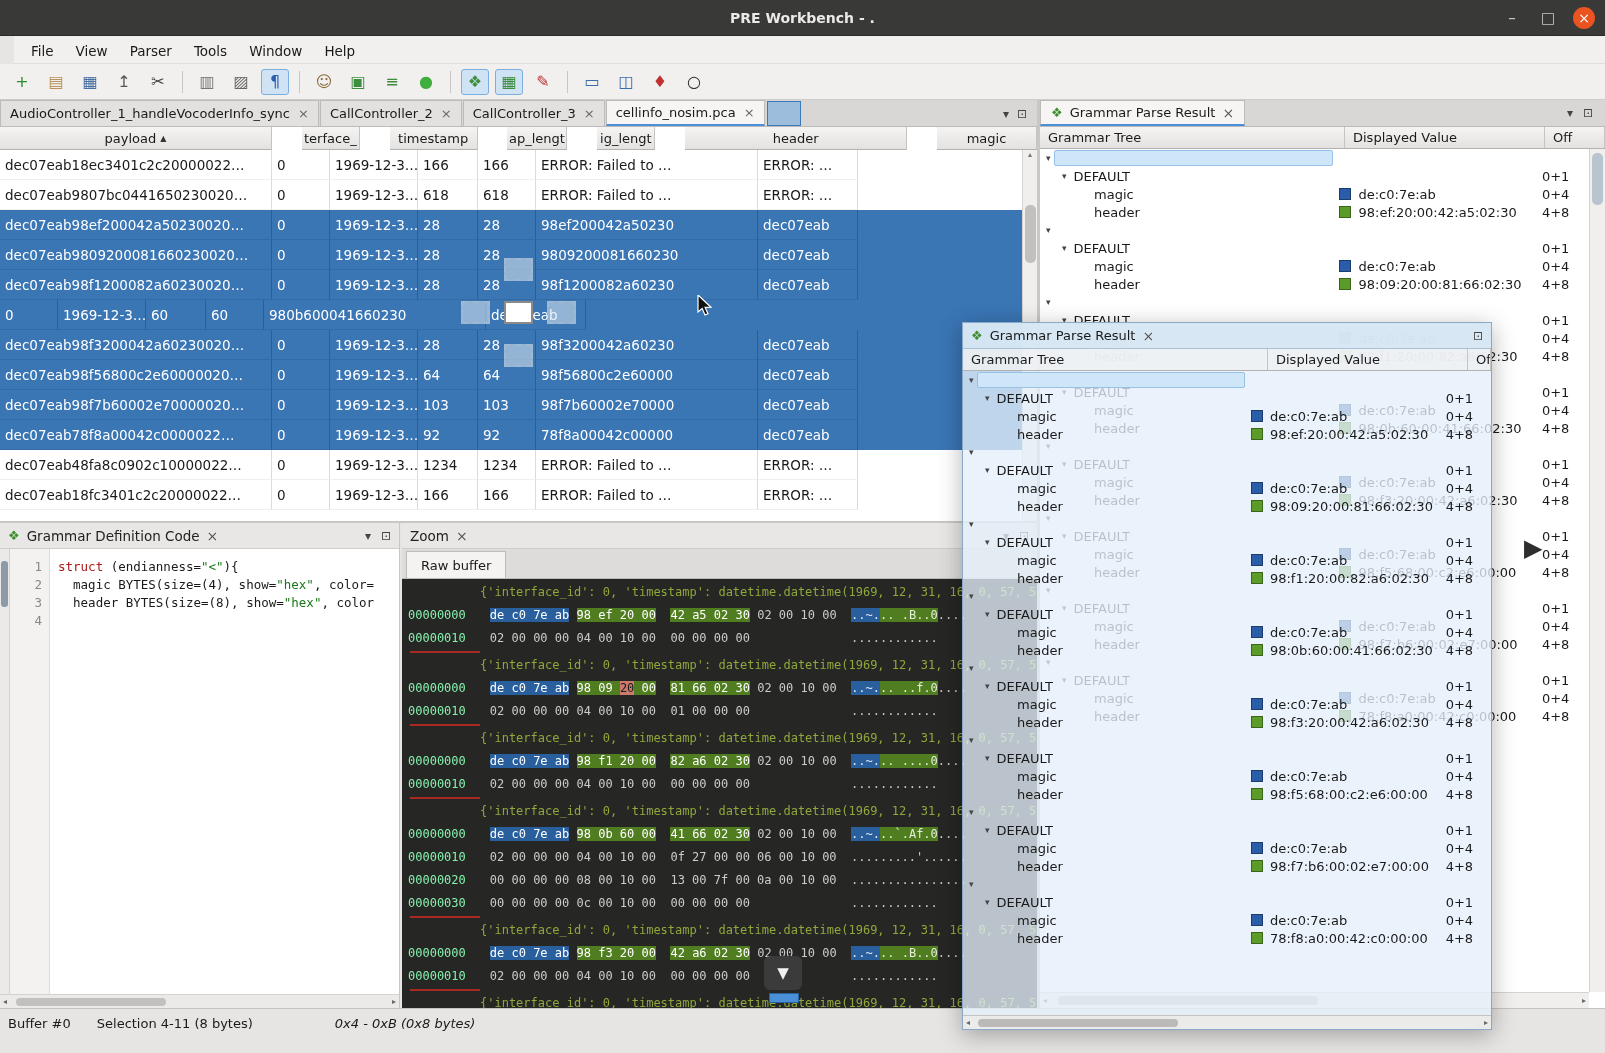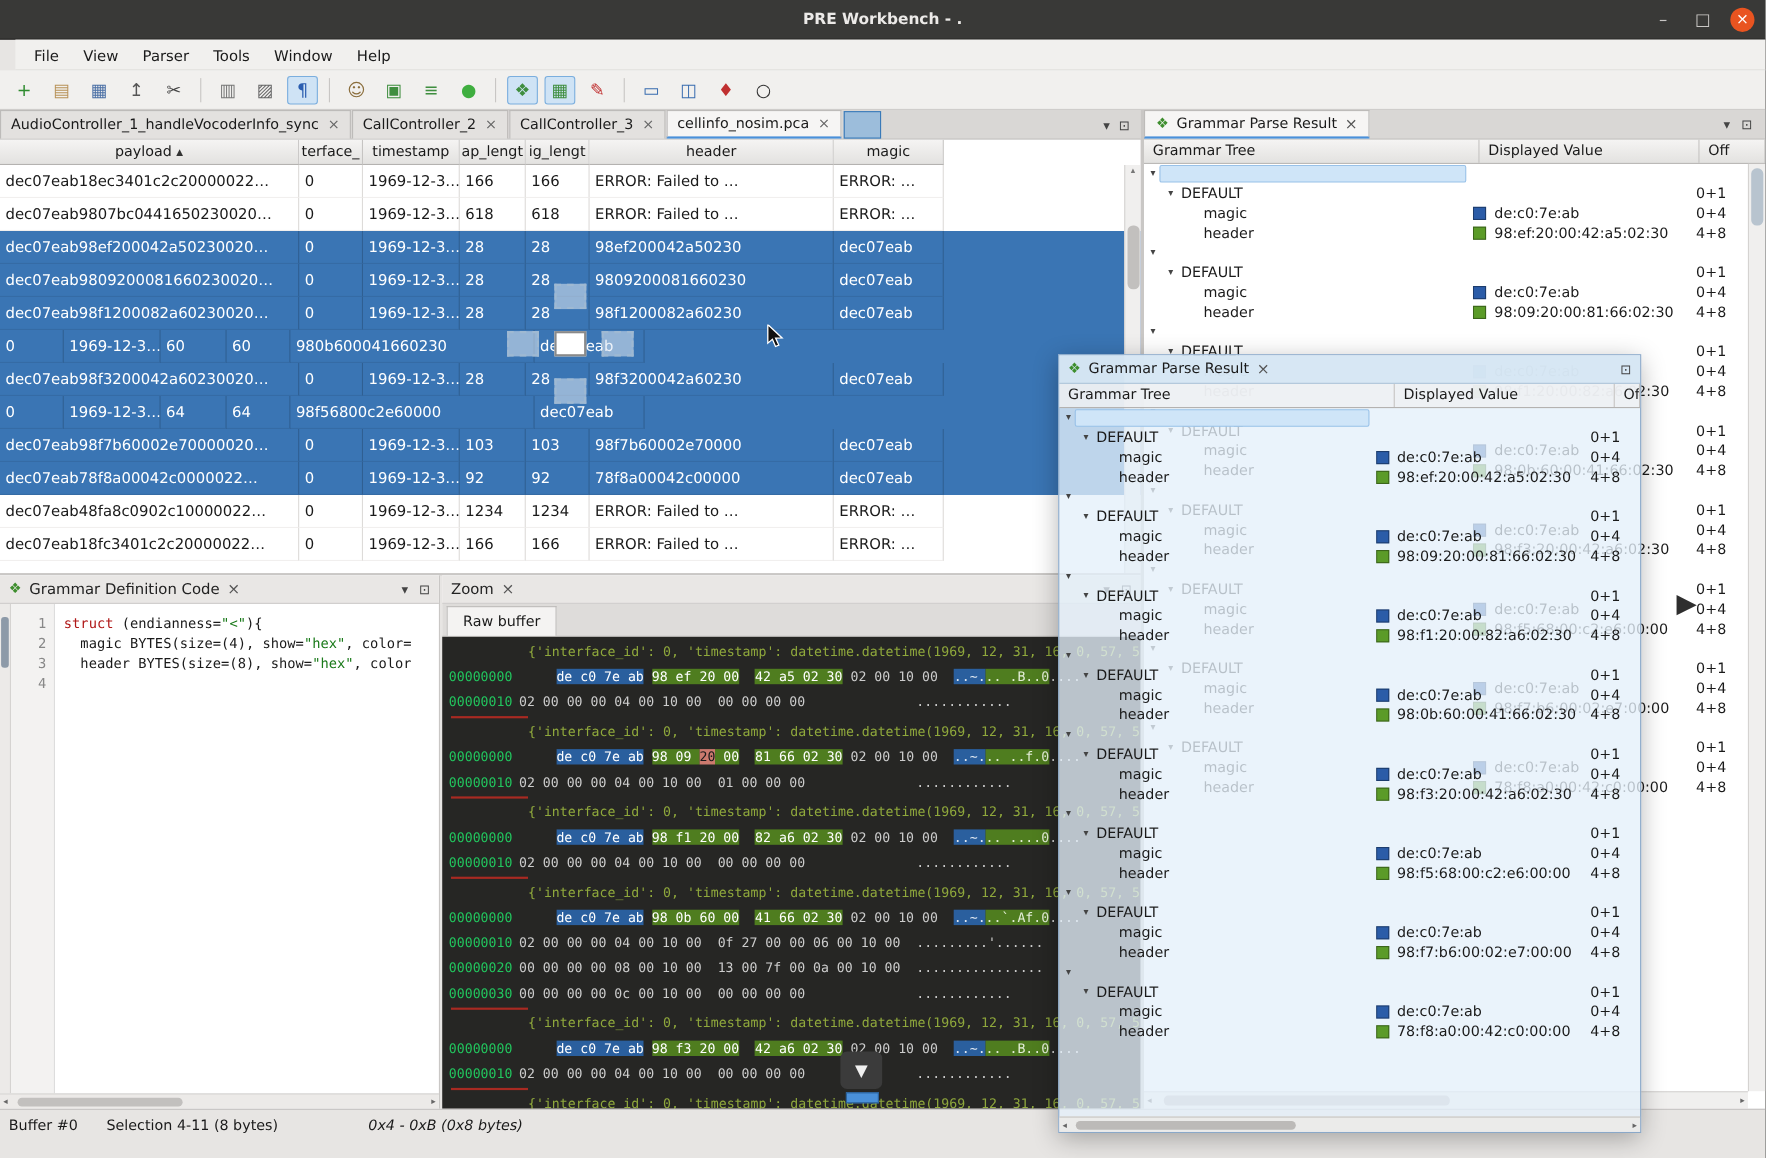--- a/index.html
+++ b/index.html
@@ -37,21 +37,21 @@
   .tab{height:26px;display:flex;align-items:center;gap:8px;padding:0 9px;background:#e3e1df;
        border:1px solid #bdbbb9;border-bottom:none;margin-right:1px;font-size:13px;white-space:nowrap;}
   .tab.active{background:#f6f5f4;border-bottom:2px solid #4a90d9;}
   .tabclose{color:#666;font-size:13px;}
   .tabbar-btns{margin-left:auto;display:flex;gap:8px;padding:0 10px 5px 0;color:#444;font-size:12px;}
   .tabdrop{position:absolute;left:767px;top:1px;width:34px;height:25px;background:rgba(106,167,224,.55);
            border:1px solid #3a7ab8;z-index:30;}
 
   
   .tablewrap{position:absolute;left:0;top:27px;width:100%;height:394px;background:#fff;overflow:hidden;}
-  .thead{display:flex;height:23px;}
+  .thead{display:flex;height:23px;justify-content:space-between;}
   .th{background:linear-gradient(#f5f4f3,#e3e2e0);border-right:1px solid #c6c4c2;border-bottom:1px solid #b4b2b0;
       display:flex;align-items:center;justify-content:center;gap:4px;font-size:13px;overflow:hidden;white-space:nowrap;}
   .sortarrow{font-size:8px;color:#333;}
   .trow{display:flex;height:30px;background:#fff;}
   .trow.sel{background:#3a75b4;color:#fff;}
   .tcell{padding:0 5px;display:flex;align-items:center;border-right:1px solid #dddbd9;border-bottom:1px solid #f995;
          border-bottom:1px solid #f1efee;overflow:hidden;white-space:nowrap;font-size:13.5px;}
   .trow.sel .tcell{border-right:1px solid rgba(0,0,0,.18);border-bottom:1px solid rgba(0,0,0,.08);}
   .c0{width:272px;} .c1{width:58px;} .c2{width:88px;} .c3{width:60px;} .c4{width:58px;} .c5{width:222px;} .c6{width:100px;}
   .tvscroll{position:absolute;right:0;top:23px;width:15px;bottom:0;background:#f0efee;border-left:1px solid #d5d3d1;
@@ -84,23 +84,23 @@
                display:flex;align-items:center;justify-content:space-between;padding:0 3px;font-size:8px;color:#666;}
   .codehscroll .thumb{position:absolute;left:16px;width:150px;height:8px;top:3px;background:#c2c0be;border-radius:4px;}
 
   .zoompanel{position:absolute;left:402px;top:0;right:0;bottom:0;background:#fff;}
   .ztabs{height:30px;background:#dedcda;border-bottom:1px solid #bdbbb9;display:flex;align-items:flex-end;padding-left:4px;}
   .ztab{height:27px;background:#f4f3f2;border:1px solid #bdbbb9;border-bottom:none;padding:0 14px;display:flex;align-items:center;font-size:13px;}
   .hexview{position:absolute;left:0;top:56px;right:0;bottom:0;background:#262624;overflow:hidden;
            font-family:"DejaVu Sans Mono","Liberation Mono",monospace;font-size:12px;line-height:23px;padding:2px 0 0 6px;white-space:pre;}
   .ann{color:#8fa83c;padding-left:72px;white-space:pre;overflow:hidden;}
   .hexline{white-space:pre;color:#cccccc;}
-  .off{color:#22c55e;margin-right:6px;}
+  .off{color:#86efac;margin-right:24px;}
   .seg{color:#cccccc;}
-  .seg.m{background:#2a5f9e;color:#fff;margin-left:34px;}
+  .seg.m{background:#2a5f9e;color:#fff;}
   .seg.h{background:#4f7d1f;color:#fff;}
   .seg.s{background:#cc7a6e;color:#1a1a1a;}
   .seg.am{background:#2a5f9e;color:#dfe8f2;}
   .seg.ah{background:#4f7d1f;color:#e4eed8;}
   .redline{width:70px;height:2px;background:#a82a22;margin:1px 0 1px 2px;}
 
   
   .rp-hdrstrip{height:27px;background:#d9d7d5;border-bottom:1px solid #bdbbb9;display:flex;align-items:flex-end;}
   .rp-tab{height:26px;background:#f6f5f4;border:1px solid #bdbbb9;border-bottom:2px solid #4a90d9;
           display:flex;align-items:center;gap:7px;padding:0 10px;font-size:13px;}
@@ -340,20 +340,21 @@
             <div class="trow sel">
               <div class="tcell c0">dec07eab98f3200042a60230020…</div>
               <div class="tcell c1">0</div>
               <div class="tcell c2">1969-12-3…</div>
               <div class="tcell c3">28</div>
               <div class="tcell c4">28</div>
               <div class="tcell c5">98f3200042a60230</div>
               <div class="tcell c6">dec07eab</div>
             </div>
             <div class="trow sel">
+              <div class="tcell c0">dec07eab98f56800c2e60000020…</div>
               <div class="tcell c1">0</div>
               <div class="tcell c2">1969-12-3…</div>
               <div class="tcell c3">64</div>
               <div class="tcell c4">64</div>
               <div class="tcell c5">98f56800c2e60000</div>
               <div class="tcell c6">dec07eab</div>
             </div>
             <div class="trow sel">
               <div class="tcell c0">dec07eab98f7b60002e70000020…</div>
               <div class="tcell c1">0</div>

